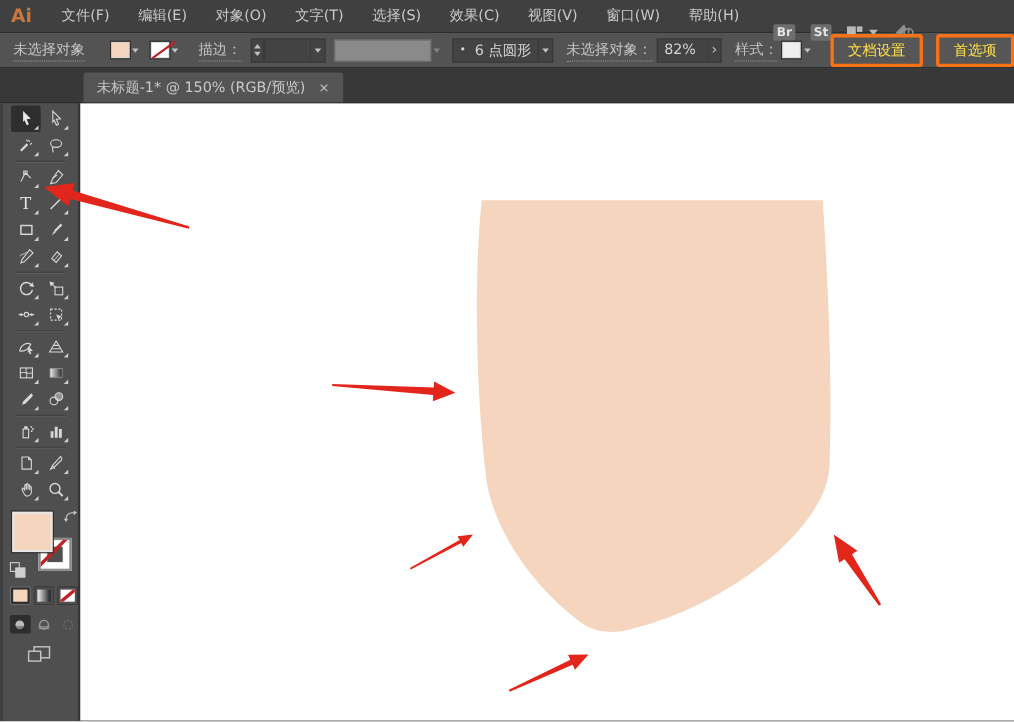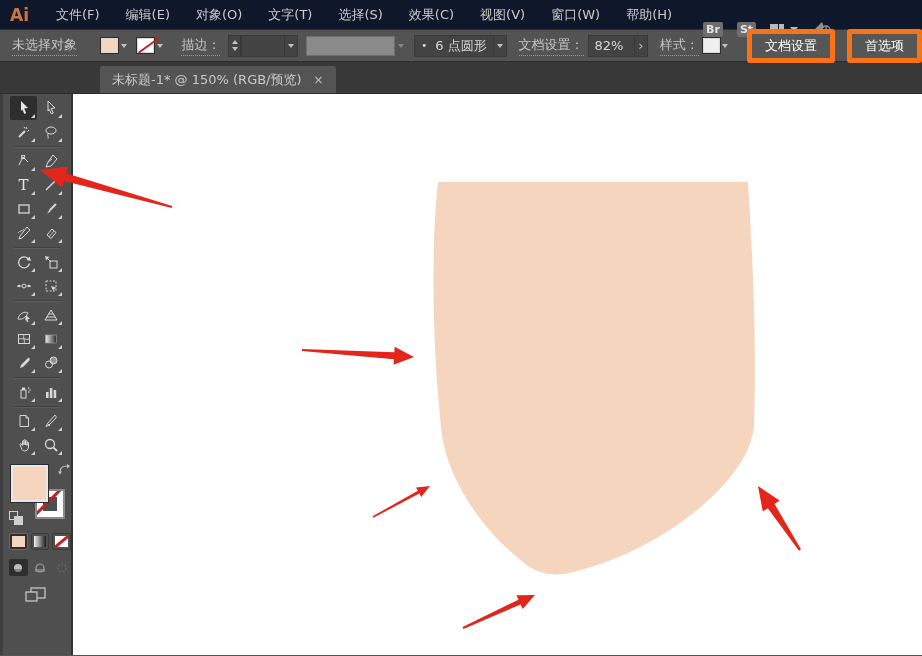--- a/index.html
+++ b/index.html
@@ -1,21 +1,21 @@
 <!DOCTYPE html>
 <html><head>
 <meta charset="utf-8">
 <style>
   * { margin:0; padding:0; box-sizing:border-box; }
   html,body { width:922px; height:656px; overflow:hidden;
     font-family:"DejaVu Sans","Liberation Sans",sans-serif; font-size:13px; }
   #app { position:relative; width:922px; height:656px; background:#535353; }
 
   
-  .menubar { height:30px; background:#0f172a; display:flex; align-items:center;
+  .menubar { height:30px; background:#404040; display:flex; align-items:center;
     color:#c9c9c9; border-bottom:1px solid #2e2e2e; }
   .ai-logo { color:#c97540; font-weight:bold; font-size:17px; padding:0 14px 0 10px; }
   .menu-item { padding:0 13px; line-height:30px; cursor:default; }
   .mb-right { display:flex; align-items:center; margin-left:18px; gap:14px;margin-top:30px; }
   .sq-btn { background:#6d6d6d; color:#e3e3e3; font-size:11px; font-weight:bold;
     border-radius:2px; padding:1px 3px; line-height:13px; }
   .ws-icon { display:inline-flex; gap:1px; }
   .ws-icon i { display:block; background:#b9b9b9; }
   .chev { width:0; height:0; border-left:4px solid transparent; border-right:4px solid transparent;
     border-top:5px solid #b9b9b9; display:inline-block; }
@@ -29,27 +29,27 @@
   .swatch.none::after { content:""; position:absolute; left:-1px; top:-1px; width:26px; height:2px;
     background:#c22026; transform:rotate(-36deg); transform-origin:0 0; left:0; top:13px; }
   .chevbox { width:14px; height:18px; display:inline-flex; align-items:center; justify-content:center; }
   .chev-sm { width:0;height:0;border-left:3.5px solid transparent;border-right:3.5px solid transparent;border-top:4.5px solid #c2c2c2; }
   .stepper { width:15px; height:22px; background:#434343; border:1px solid #383838; display:inline-flex; flex-direction:column; align-items:center; justify-content:center; gap:3px; }
   .stepper i.up { width:0;height:0;border-left:3.5px solid transparent;border-right:3.5px solid transparent;border-bottom:4px solid #c2c2c2; }
   .stepper i.dn { width:0;height:0;border-left:3.5px solid transparent;border-right:3.5px solid transparent;border-top:4px solid #c2c2c2; }
   .darkfield { background:#434343; border:1px solid #383838; height:22px; display:inline-flex; align-items:center; padding:0 6px; color:#d5d5d5; }
   .dd-chev { background:#434343; border:1px solid #383838; border-left:none; height:22px; width:16px; display:inline-flex; align-items:center; justify-content:center; }
   .profile-dd { background:#8a8a8a; border:1px solid #6f6f6f; height:20px; width:112px; display:inline-block; }
-  .cb-btn { border:5px solid #f97316; border-radius:3px; background:#565656; color:#ffffff;
+  .cb-btn { border:3px solid #f97316; border-radius:3px; background:#565656; color:#fde047;
     padding:3px 13px; font-size:13px; }
   .gap4{margin-left:4px}.gap8{margin-left:8px}.gap12{margin-left:12px}.gap16{margin-left:16px}.gap24{margin-left:24px}
 
   
   .tabbar { height:32px; background:#383838; display:flex; align-items:flex-end; border-bottom:1px solid #2c2c2c; }
-  .doc-tab { margin-left:100px; height:27px; background:#545454; color:#c8c8c8;
+  .doc-tab { margin-left:76px; height:27px; background:#545454; color:#c8c8c8;
     display:flex; align-items:center; padding:0 12px; border-radius:3px 3px 0 0; gap:12px; font-size:13px; }
   .tab-close { color:#c0c0c0; font-size:12px; }
 
   
   .main { position:relative; display:flex; height:561px; }
   .toolbar { width:73px; background:#4f4f4f; border-right:2px solid #333; border-left:3px solid #3f3f3f;
     padding-top:2px; position:relative; }
   .tool-grid { display:grid; grid-template-columns:27px 27px; justify-content:center; }
   .tcell { width:27px; height:24px; display:flex; align-items:center; justify-content:center; position:relative; }
   .tcell::after { content:""; position:absolute; right:2px; bottom:2px; width:0; height:0;
@@ -149,21 +149,21 @@
     <span class="chevbox">
         <span class="chev-sm" style="opacity:.45"></span>
       </span>
     <span class="darkfield gap8" style="width:92px;gap:8px">
       <span style="font-size:10px">•</span>
       <span>6 点圆形</span>
     </span>
     <span class="dd-chev">
         <span class="chev-sm"></span>
       </span>
-    <span class="dotted-u gap12">文档设置：</span>
+    <span class="dotted-u gap12">未选择对象：</span>
     <span class="darkfield gap4" style="width:56px">82%</span>
     <span class="dd-chev" style="color:#c2c2c2">›</span>
     <span class="dotted-u gap12">样式：</span>
     <span class="swatch gap4" style="background:#efefef"></span>
     <span class="chevbox">
         <span class="chev-sm"></span>
       </span>
     <button class="cb-btn gap16">文档设置</button>
     <button class="cb-btn gap12">首选项</button>
   </div>

